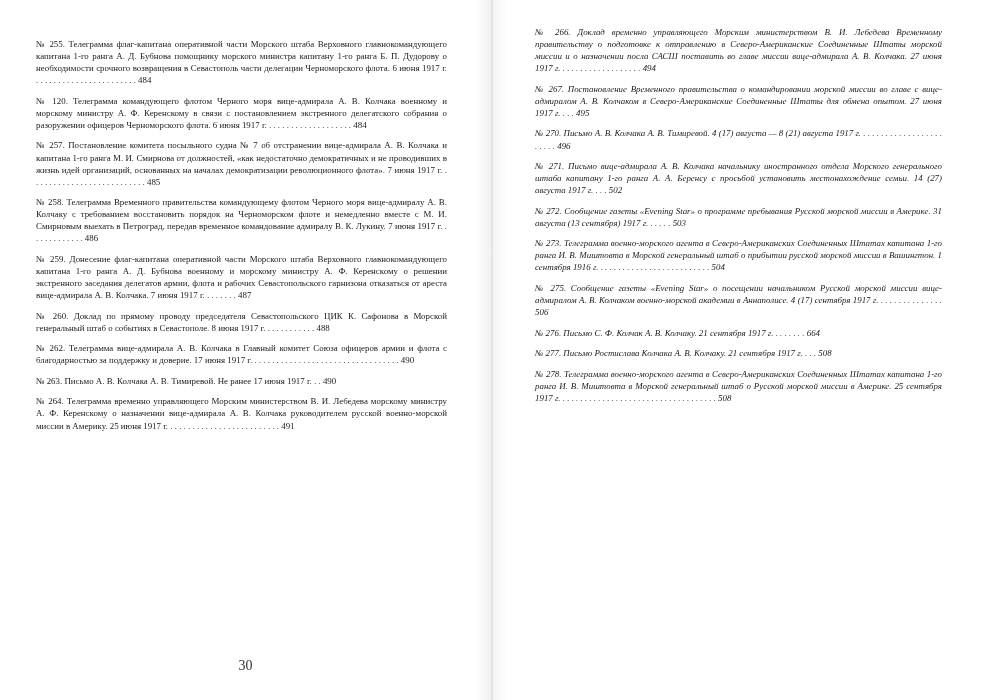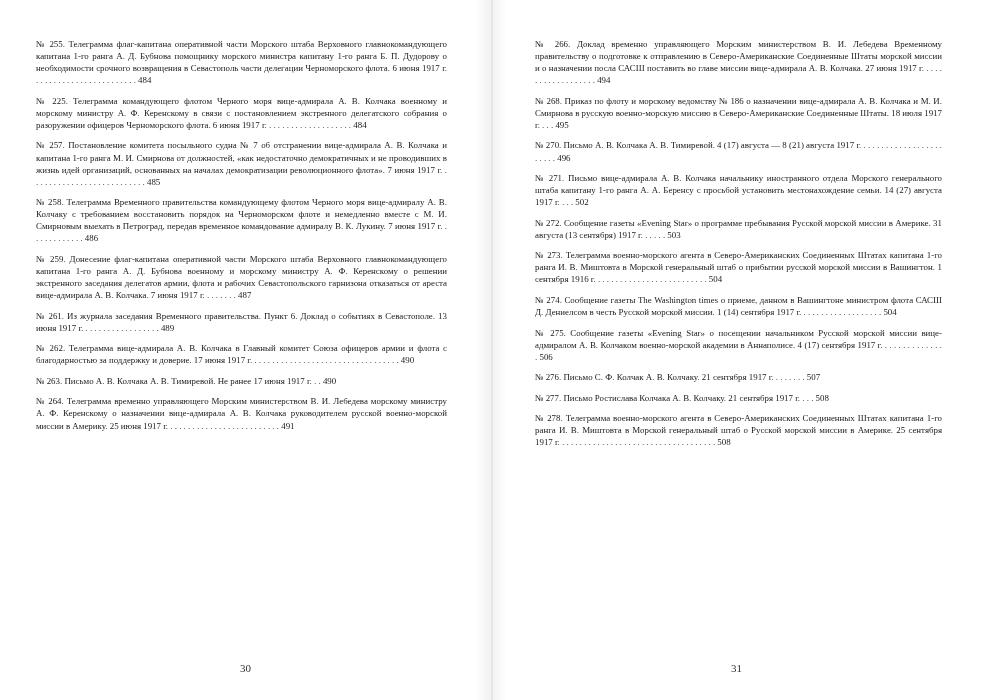--- a/index.html
+++ b/index.html
@@ -25,21 +25,22 @@
     position: relative;
     width: 491px;
     height: 700px;
     box-sizing: border-box;
     background: #ffffff;
   }
   .page-left {
     padding: 38px 44px 0 36px;
   }
   .page-right {
-    padding: 38px 40px 0 44px;
+    padding: 26px 40px 0 44px;
+    font-style: italic;
   }
   .gutter {
     position: absolute;
     top: 0;
     left: 491px;
     width: 2px;
     height: 700px;
     background: linear-gradient(to right, #d8d8d8, #f2f2f2, #d8d8d8);
   }
   .entries {
@@ -49,21 +50,21 @@
     font-size: 8.9px;
     line-height: 12.1px;
     text-align: justify;
     margin-bottom: 8.4px;
     text-indent: 0;
     hyphens: none;
   }
   .folio {
     position: absolute;
     bottom: 26px;
-    font-size: 11px;
+    font-size: 14px;
     color: #333;
     font-family: "Liberation Serif", serif;
   }
   .folio-left {
     left: 0;
     width: 491px;
     text-align: center;
   }
   .folio-right {
     left: 0;
@@ -90,45 +91,43 @@
   }
 </style>
 </head>
 <body>
 
 <div class="book">
 
   <div class="page page-left">
     <div class="entries">
       <div class="entry">№ 255. Телеграмма флаг-капитана оперативной части Морского штаба Верховного главнокомандующего капитана 1-го ранга А. Д. Бубнова помощнику морского министра капитану 1-го ранга Б. П. Дудорову о необходимости срочного возвращения в Севастополь части делегации Черноморского флота. 6 июня 1917 г. . . . . . . . . . . . . . . . . . . . . . . . 484</div>
-      <div class="entry">№ 225. Телеграмма командующего флотом Черного моря вице-адмирала А. В. Колчака военному и морскому министру А. Ф. Керенскому в связи с постановлением экстренного делегатского собрания о разоружении офицеров Черноморского флота. 6 июня 1917 г. . . . . . . . . . . . . . . . . . . . 484</div>
+      <div class="entry">№ 120. Телеграмма командующего флотом Черного моря вице-адмирала А. В. Колчака военному и морскому министру А. Ф. Керенскому в связи с постановлением экстренного делегатского собрания о разоружении офицеров Черноморского флота. 6 июня 1917 г. . . . . . . . . . . . . . . . . . . . 484</div>
       <div class="entry">№ 257. Постановление комитета посыльного судна № 7 об отстранении вице-адмирала А. В. Колчака и капитана 1-го ранга М. И. Смирнова от должностей, «как недостаточно демократичных и не проводивших в жизнь идей организаций, основанных на началах демократизации революционного флота». 7 июня 1917 г. . . . . . . . . . . . . . . . . . . . . . . . . . . 485</div>
       <div class="entry">№ 258. Телеграмма Временного правительства командующему флотом Черного моря вице-адмиралу А. В. Колчаку с требованием восстановить порядок на Черноморском флоте и немедленно вместе с М. И. Смирновым выехать в Петроград, передав временное командование адмиралу В. К. Лукину. 7 июня 1917 г. . . . . . . . . . . . . 486</div>
       <div class="entry">№ 259. Донесение флаг-капитана оперативной части Морского штаба Верховного главнокомандующего капитана 1-го ранга А. Д. Бубнова военному и морскому министру А. Ф. Керенскому о решении экстренного заседания делегатов армии, флота и рабочих Севастопольского гарнизона отказаться от ареста вице-адмирала А. В. Колчака. 7 июня 1917 г. . . . . . . . 487</div>
-      <div class="entry">№ 261. Из журнала заседания Временного правительства. Пункт 6. Доклад о событиях в Севастополе. 13 июня 1917 г. . . . . . . . . . . . . . . . . . 489</div>
+      <div class="entry">№ 260. Доклад по прямому проводу председателя Севастопольского ЦИК К. Сафонова в Морской генеральный штаб о событиях в Севастополе. 8 июня 1917 г. . . . . . . . . . . . 488</div>
       <div class="entry">№ 262. Телеграмма вице-адмирала А. В. Колчака в Главный комитет Союза офицеров армии и флота с благодарностью за поддержку и доверие. 17 июня 1917 г. . . . . . . . . . . . . . . . . . . . . . . . . . . . . . . . . . 490</div>
       <div class="entry">№ 263. Письмо А. В. Колчака А. В. Тимиревой. Не ранее 17 июня 1917 г. . . 490</div>
       <div class="entry">№ 264. Телеграмма временно управляющего Морским министерством В. И. Лебедева морскому министру А. Ф. Керенскому о назначении вице-адмирала А. В. Колчака руководителем русской военно-морской миссии в Америку. 25 июня 1917 г. . . . . . . . . . . . . . . . . . . . . . . . . . 491</div>
     </div>
     <div class="folio folio-left">30</div>
     <div class="shadow-left"></div>
   </div>
 
   <div class="page page-right">
     <div class="entries">
       <div class="entry">№ 266. Доклад временно управляющего Морским министерством В. И. Лебедева Временному правительству о подготовке к отправлению в Северо-Американские Соединенные Штаты морской миссии и о назначении посла САСШ поставить во главе миссии вице-адмирала А. В. Колчака. 27 июня 1917 г. . . . . . . . . . . . . . . . . . . 494</div>
-      <div class="entry">№ 268. Приказ по флоту и морскому ведомству № 186 о назначении вице-адмирала А. В. Колчака и М. И. Смирнова в русскую военно-морскую миссию в Северо-Американские Соединенные Штаты. 18 июля 1917 г. . . . 495</div>
+      <div class="entry">№ 267. Постановление Временного правительства о командировании морской миссии во главе с вице-адмиралом А. В. Колчаком в Северо-Американские Соединенные Штаты для обмена опытом. 27 июня 1917 г. . . . 495</div>
       <div class="entry">№ 270. Письмо А. В. Колчака А. В. Тимиревой. 4 (17) августа — 8 (21) августа 1917 г. . . . . . . . . . . . . . . . . . . . . . . . 496</div>
       <div class="entry">№ 271. Письмо вице-адмирала А. В. Колчака начальнику иностранного отдела Морского генерального штаба капитану 1-го ранга А. А. Беренсу с просьбой установить местонахождение семьи. 14 (27) августа 1917 г. . . . 502</div>
       <div class="entry">№ 272. Сообщение газеты «Evening Star» о программе пребывания Русской морской миссии в Америке. 31 августа (13 сентября) 1917 г. . . . . . 503</div>
       <div class="entry">№ 273. Телеграмма военно-морского агента в Северо-Американских Соединенных Штатах капитана 1-го ранга И. В. Миштовта в Морской генеральный штаб о прибытии русской морской миссии в Вашингтон. 1 сентября 1916 г. . . . . . . . . . . . . . . . . . . . . . . . . . 504</div>
-      <div class="entry">№ 274. Сообщение газеты The Washington times о приеме, данном в Вашингтоне министром флота САСШ Д. Дениелсом в честь Русской морской миссии. 1 (14) сентября 1917 г. . . . . . . . . . . . . . . . . . . 504</div>
       <div class="entry">№ 275. Сообщение газеты «Evening Star» о посещении начальником Русской морской миссии вице-адмиралом А. В. Колчаком военно-морской академии в Аннаполисе. 4 (17) сентября 1917 г. . . . . . . . . . . . . . . 506</div>
-      <div class="entry">№ 276. Письмо С. Ф. Колчак А. В. Колчаку. 21 сентября 1917 г. . . . . . . . 507</div>
+      <div class="entry">№ 276. Письмо С. Ф. Колчак А. В. Колчаку. 21 сентября 1917 г. . . . . . . . 664</div>
       <div class="entry">№ 277. Письмо Ростислава Колчака А. В. Колчаку. 21 сентября 1917 г. . . . 508</div>
       <div class="entry">№ 278. Телеграмма военно-морского агента в Северо-Американских Соединенных Штатах капитана 1-го ранга И. В. Миштовта в Морской генеральный штаб о Русской морской миссии в Америке. 25 сентября 1917 г. . . . . . . . . . . . . . . . . . . . . . . . . . . . . . . . . . . . 508</div>
     </div>
-    <div class="folio folio-right">31</div>
     <div class="shadow-right"></div>
   </div>
 
   <div class="gutter"></div>
 </div>
 
 </body></html>

